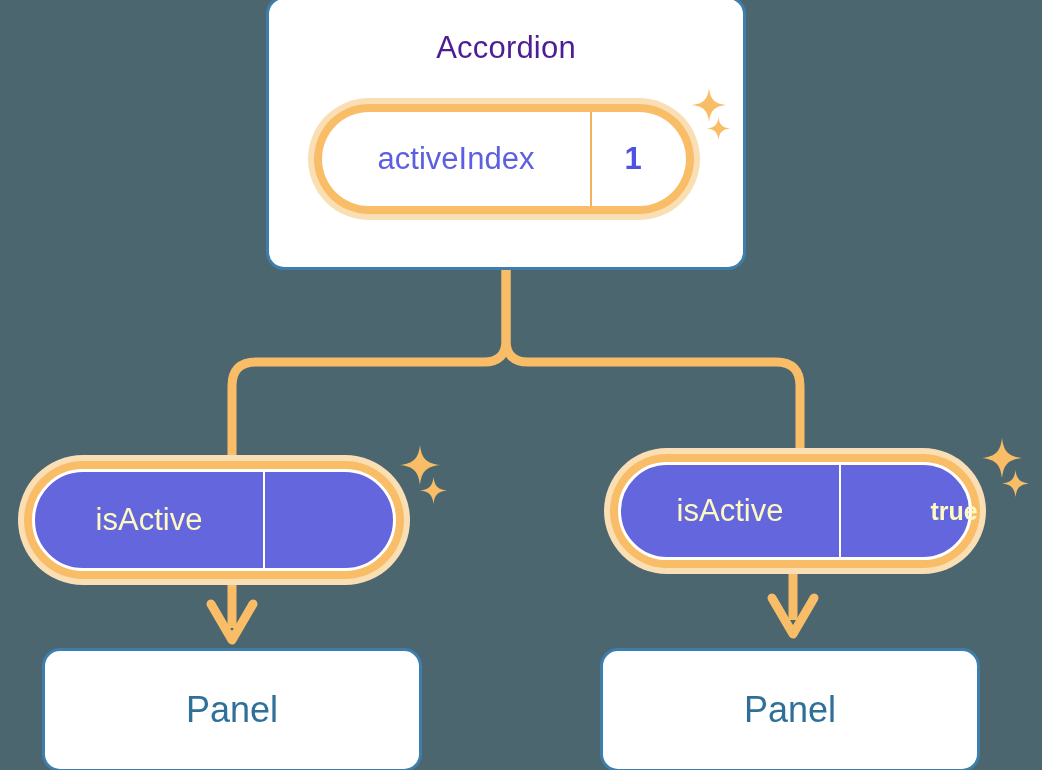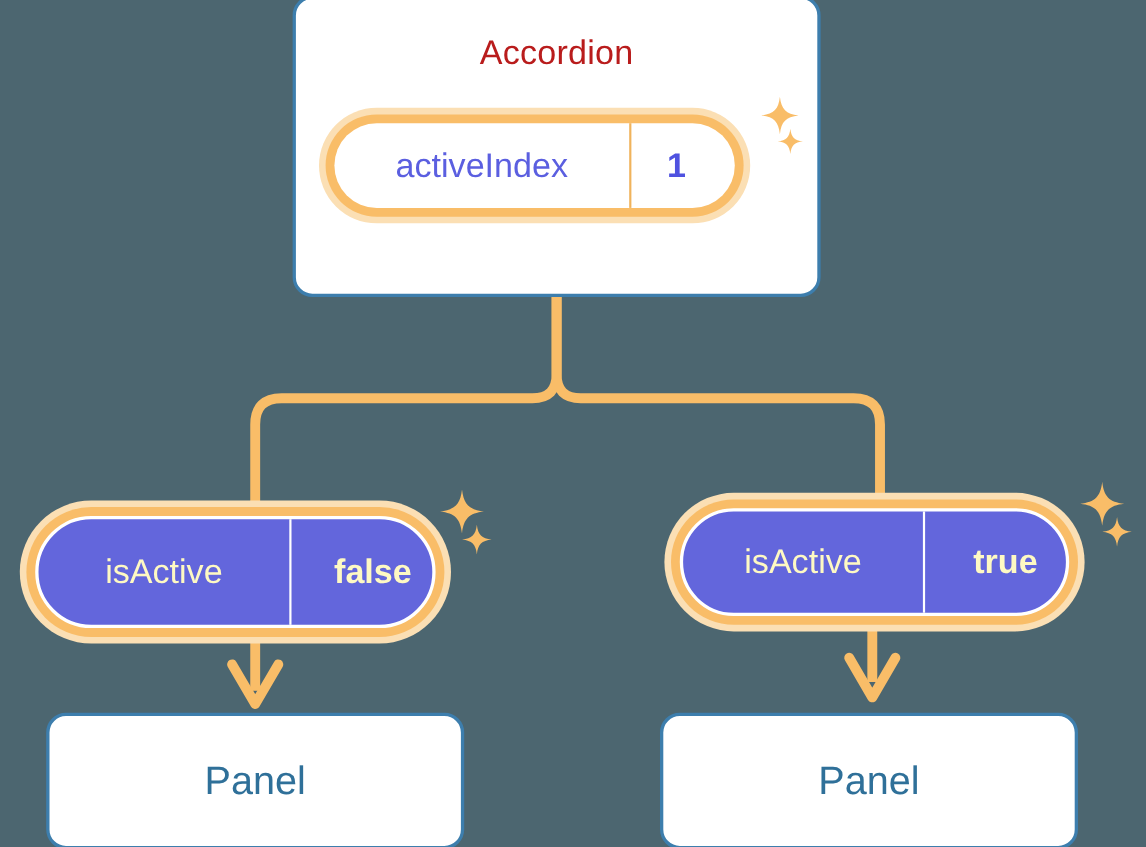--- a/index.html
+++ b/index.html
@@ -78,38 +78,38 @@
     display:flex;align-items:center;justify-content:center;
     height:100%;
     white-space:nowrap;
   }
   .pill .divider{
     flex:0 0 auto;
     width:2px;height:100%;
   }
 
   
-  #pill-activeindex{left:290px;top:98px;width:392px;height:105px;}
+  #pill-activeindex{left:308px;top:98px;width:392px;height:122px;}
   #pill-activeindex .inner{background:#ffffff;}
   #pill-activeindex .seg.k{width:268px;color:#5b5fe0;font-size:31px;}
   #pill-activeindex .seg.v{width:82px;color:#4f52e0;font-size:31px;font-weight:700;}
   #pill-activeindex .divider{background:#f0b35c;}
 
   
   .pill.solid .inner{background:#6366dc;border:3px solid #ffffff;box-sizing:border-box;}
   .pill.solid .seg{color:#fef9c3;}
   .pill.solid .divider{background:#ffffff;}
 
   #pill-left{left:18px;top:455px;width:392px;height:130px;}
   #pill-left .seg.k{width:228px;font-size:31px;}
   #pill-left .seg.v{width:148px;font-size:31px;font-weight:700;}
 
   #pill-right{left:604px;top:448px;width:382px;height:126px;}
   #pill-right .seg.k{width:218px;font-size:31px;}
-  #pill-right .seg.v{width:146px;font-size:31px;font-weight:700;}
+  #pill-right .seg.v{width:146px;font-size:25px;font-weight:700;margin-left:40px;}
 
   
   .sparkle{position:absolute;}
   .sparkle svg{display:block;}
 </style>
 </head>
 <body style="background: rgb(76, 102, 112);">
 
 <div id="stage">
 
@@ -119,21 +119,21 @@
     <path d="M506,270 L506,340 Q506,362 484,362 L256,362 Q232,362 232,386 L232,458" stroke="#f9bd68" stroke-width="9" stroke-linecap="round" fill="none"></path>
 
     <path d="M232,572 L232,628" stroke="#f9bd68" stroke-width="9" stroke-linecap="butt" fill="none"></path>
     <path d="M211,604 L232,640 L253,604" stroke="#f9bd68" stroke-width="9" stroke-linecap="round" stroke-linejoin="round" fill="none"></path>
 
     <path d="M793,566 L793,620" stroke="#f9bd68" stroke-width="9" stroke-linecap="butt" fill="none"></path>
     <path d="M772,598 L793,634 L814,598" stroke="#f9bd68" stroke-width="9" stroke-linecap="round" stroke-linejoin="round" fill="none"></path>
   </svg>
 
   <div class="node-card" id="accordion-card" style="border-color: rgb(61, 126, 173); background: rgb(255, 255, 255);">
-    <div class="card-title" style="color: #b91c1c;">Accordion</div>
+    <div class="card-title" style="color: #4c1d95;">Accordion</div>
   </div>
 
   <div class="pill" id="pill-activeindex">
     <div class="halo" style="background: rgb(251, 223, 180);"></div>
     <div class="ring" style="background: rgb(249, 189, 104);"></div>
     <div class="inner">
       <div class="seg k" style="color: rgb(91, 95, 224);">activeIndex</div>
       <div class="divider"></div>
       <div class="seg v" style="color: rgb(79, 82, 224);">1</div>
     </div>
@@ -149,21 +149,20 @@
       <path d="M50 0 C54 34 66 46 100 50 C66 54 54 66 50 100 C46 66 34 54 0 50 C34 46 46 34 50 0 Z" fill="#f9bd68"></path>
     </svg>
   </div>
 
   <div class="pill solid" id="pill-left">
     <div class="halo" style="background: rgb(251, 223, 180);"></div>
     <div class="ring" style="background: rgb(249, 189, 104);"></div>
     <div class="inner" style="background: rgb(99, 102, 220);">
       <div class="seg k">isActive</div>
       <div class="divider"></div>
-      <div class="seg v">false</div>
     </div>
   </div>
   <div class="sparkle" style="left:400px;top:445px;">
     <svg width="40" height="40" viewBox="0 0 100 100">
       <path d="M50 0 C54 34 66 46 100 50 C66 54 54 66 50 100 C46 66 34 54 0 50 C34 46 46 34 50 0 Z" fill="#f9bd68"></path>
     </svg>
   </div>
   <div class="sparkle" style="left:420px;top:477px;">
     <svg width="27" height="27" viewBox="0 0 100 100">
       <path d="M50 0 C54 34 66 46 100 50 C66 54 54 66 50 100 C46 66 34 54 0 50 C34 46 46 34 50 0 Z" fill="#f9bd68"></path>

